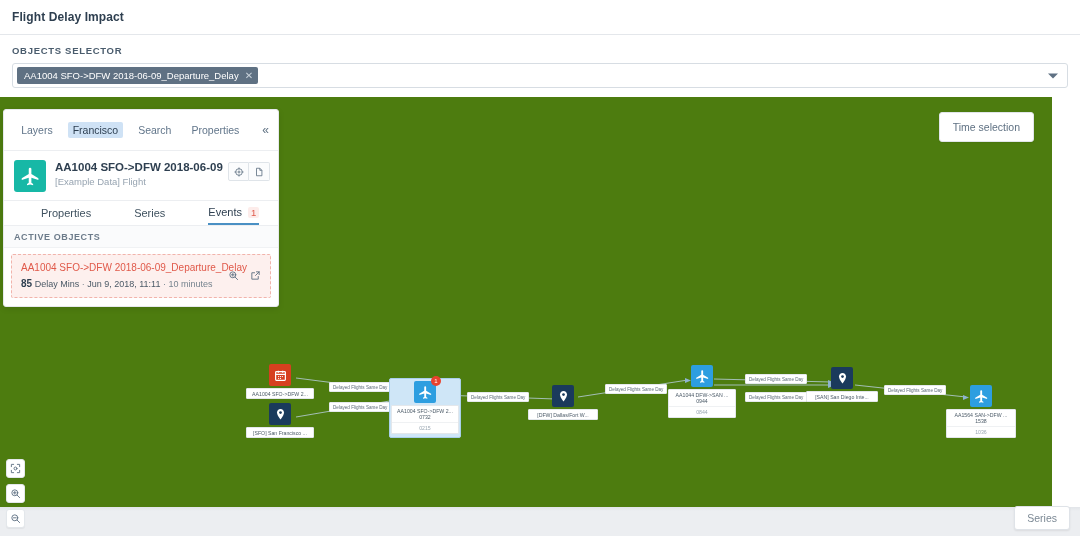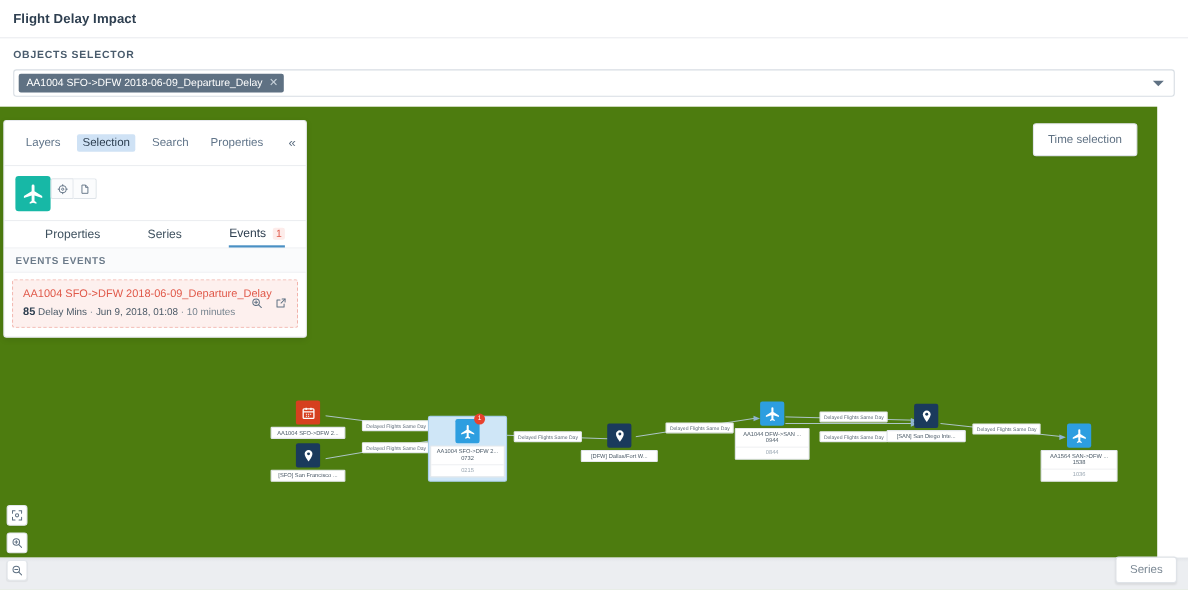--- a/index.html
+++ b/index.html
@@ -513,31 +513,35 @@
     </svg>
   </div>
 </div>
 
 <div class="series-button">Series</div>
 
 <div class="panel">
 
   <div class="panel-tabs">
     <div class="panel-tab">Layers</div>
-    <div class="panel-tab active">Selection</div>
+    <div class="panel-tab active">Francisco</div>
     <div class="panel-tab">Search</div>
     <div class="panel-tab">Properties</div>
     <div class="panel-collapse">«</div>
   </div>
 
   <div class="panel-head">
     <div class="entity-icon">
       <svg width="21" height="21" viewBox="0 0 24 24" fill="#ffffff">
         <path d="M21 16v-2l-8-5V3.5a1.5 1.5 0 0 0-3 0V9l-8 5v2l8-2.5V19l-2 1.5V22l3.5-1 3.5 1v-1.5L13 19v-5.5L21 16z"></path>
       </svg>
+    </div>
+    <div class="entity-text">
+      <div class="entity-title">AA1004 SFO-&gt;DFW 2018-06-09</div>
+      <div class="entity-sub">[Example Data] Flight</div>
     </div>
     <div class="entity-actions">
       <div class="entity-btn">
         <svg width="10" height="10" viewBox="0 0 24 24" fill="none" stroke="#5f7183" stroke-width="2">
           <circle cx="12" cy="12" r="8"></circle>
             <circle cx="12" cy="12" r="2.4"></circle>
           <path d="M12 2v3M12 19v3M2 12h3M19 12h3" stroke-linecap="round"></path>
         </svg>
       </div>
       <div class="entity-btn">
@@ -555,30 +559,30 @@
     </div>
     <div class="sub-tab">
       <span>Series</span>
     </div>
     <div class="sub-tab active">
       <span>Events</span>
       <span class="events-badge">1</span>
     </div>
   </div>
 
-  <div class="section-label">EVENTS EVENTS</div>
+  <div class="section-label">ACTIVE OBJECTS</div>
 
   <div class="event-card">
     <div class="event-card-text">
       <div class="event-name">AA1004 SFO-&gt;DFW 2018-06-09_Departure_Delay</div>
       <div class="event-meta">
         <b>85</b>
         <span>Delay Mins</span>
         <span class="dim">·</span>
-        <span>Jun 9, 2018, 01:08</span>
+        <span>Jun 9, 2018, 11:11</span>
         <span class="dim">·</span>
         <span class="dim">10 minutes</span>
       </div>
     </div>
     <div class="event-actions">
       <span class="event-icon-btn">
         <svg width="11" height="11" viewBox="0 0 24 24" fill="none" stroke="#5f7183" stroke-width="2" stroke-linecap="round">
           <circle cx="10.5" cy="10.5" r="6.5"></circle>
           <path d="M15.5 15.5L21 21M7.5 10.5h6M10.5 7.5v6"></path>
         </svg>

